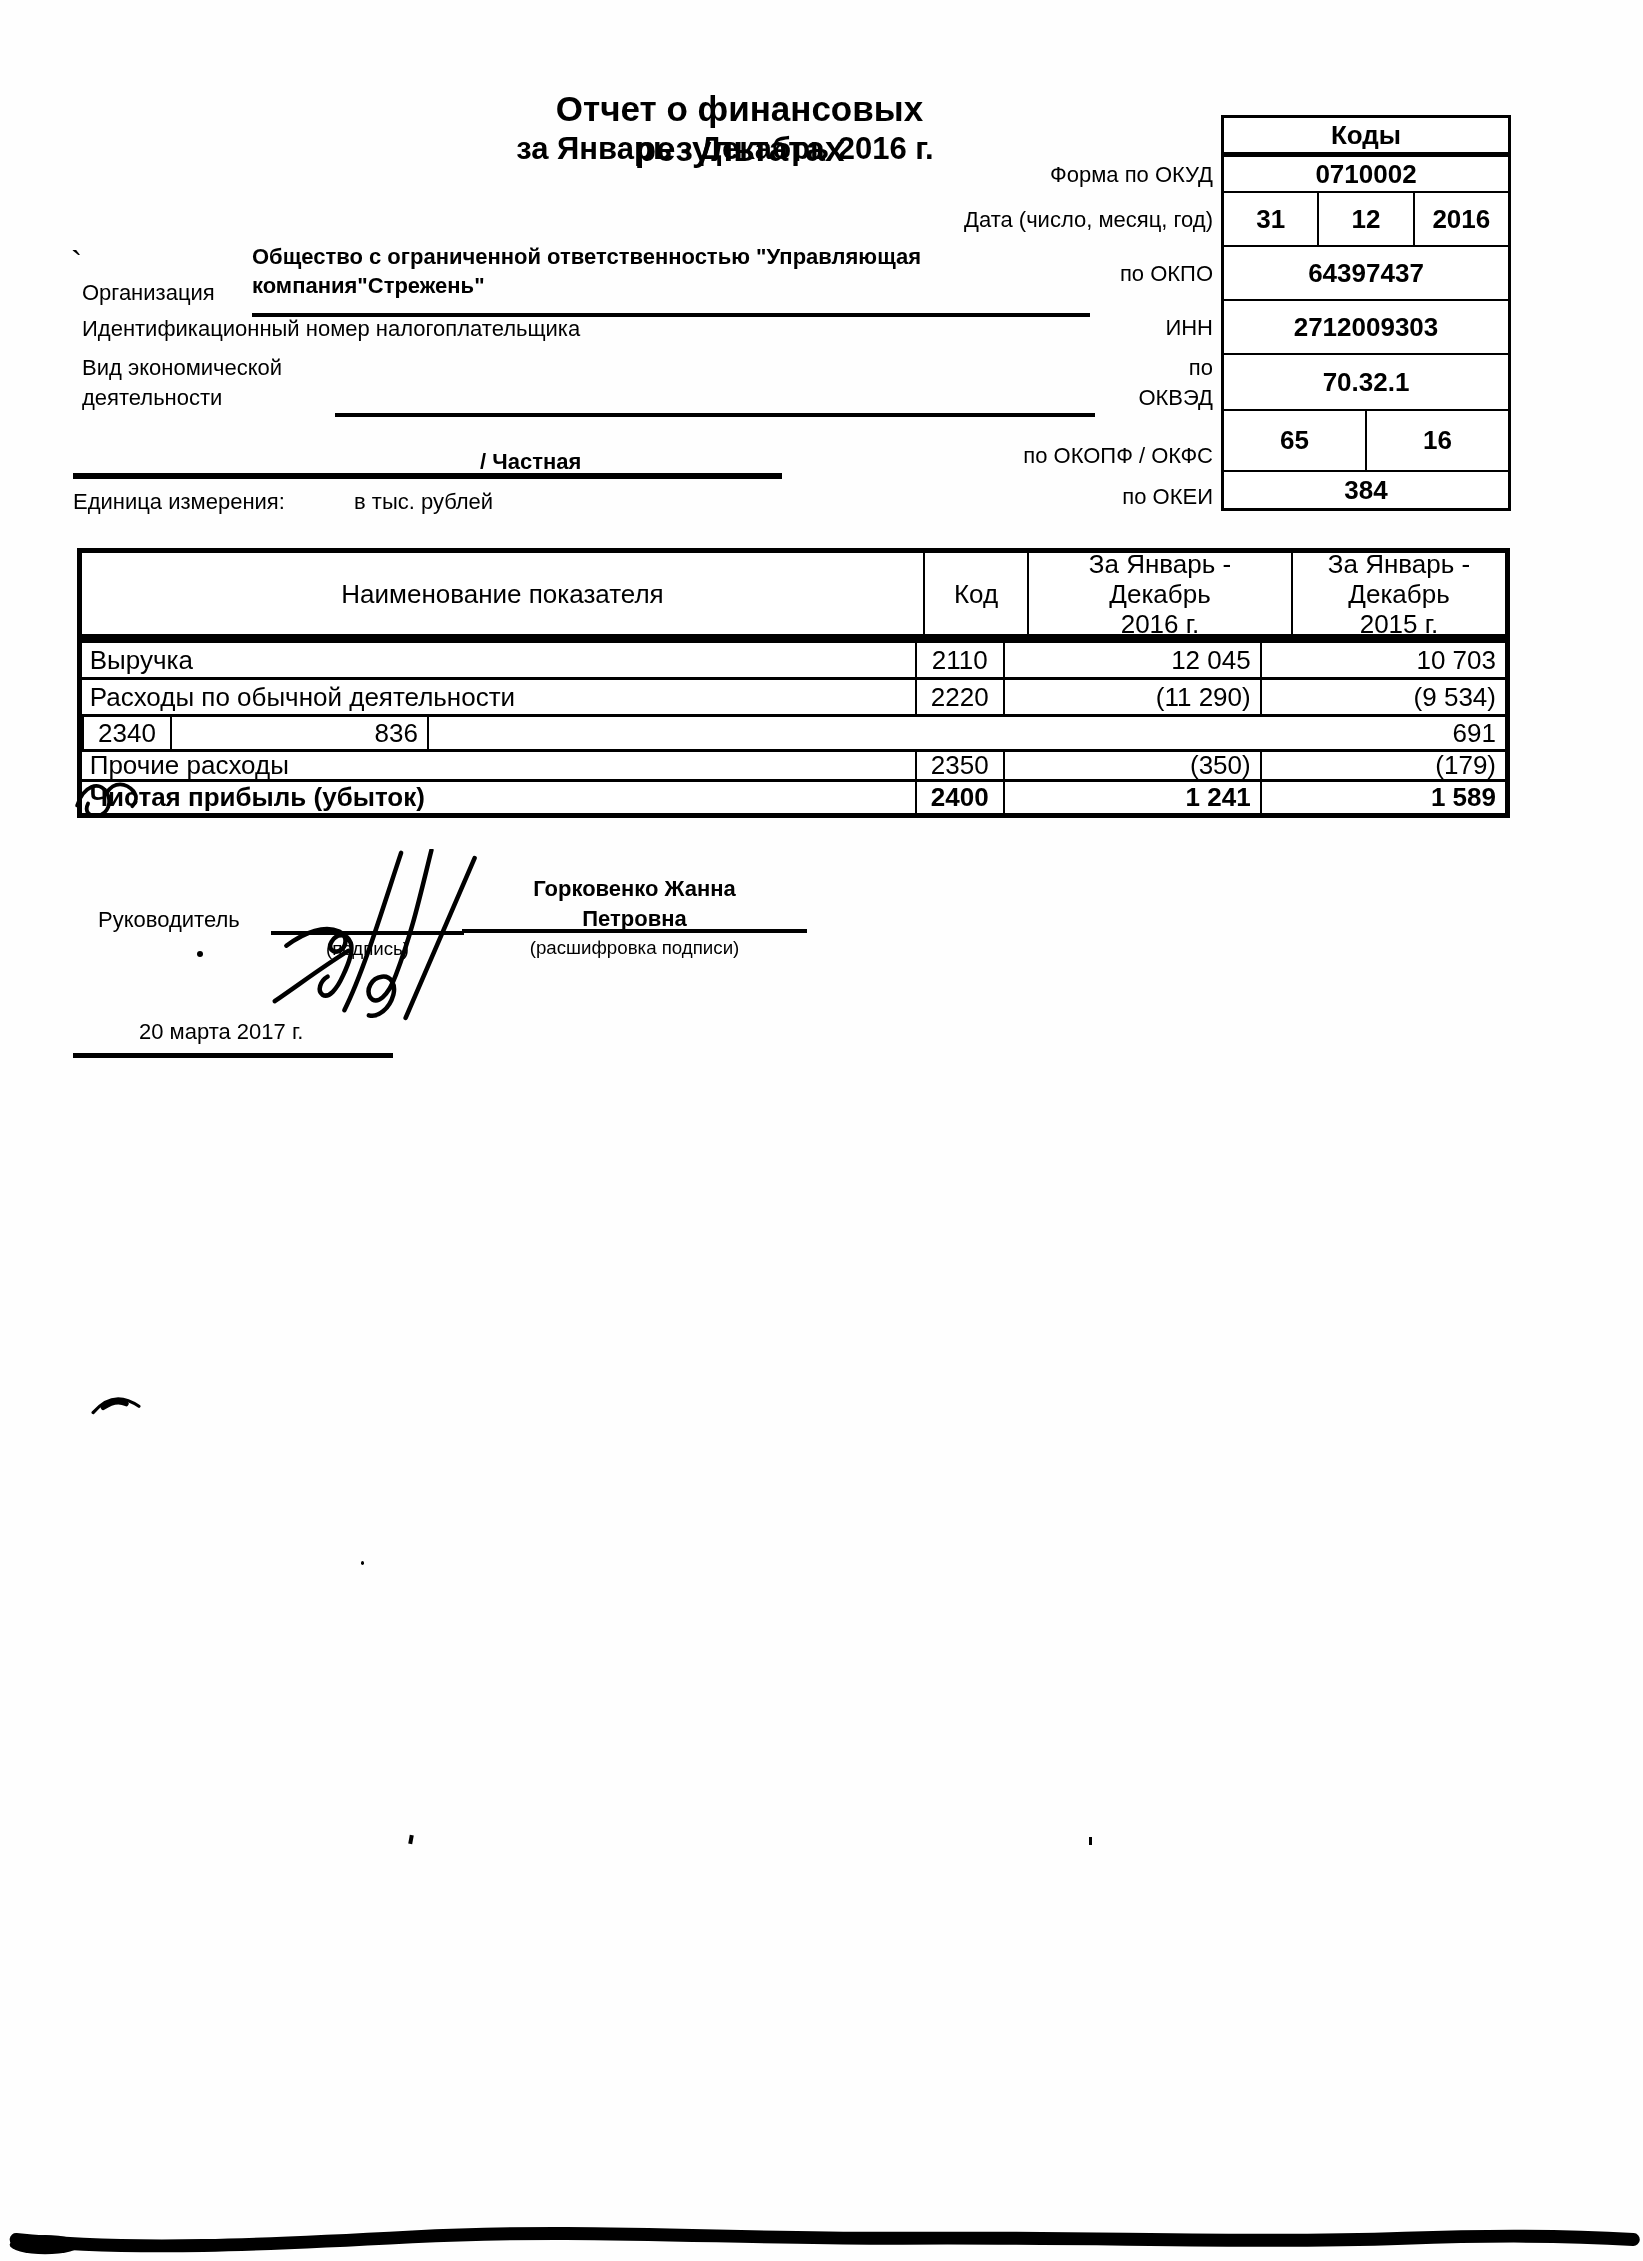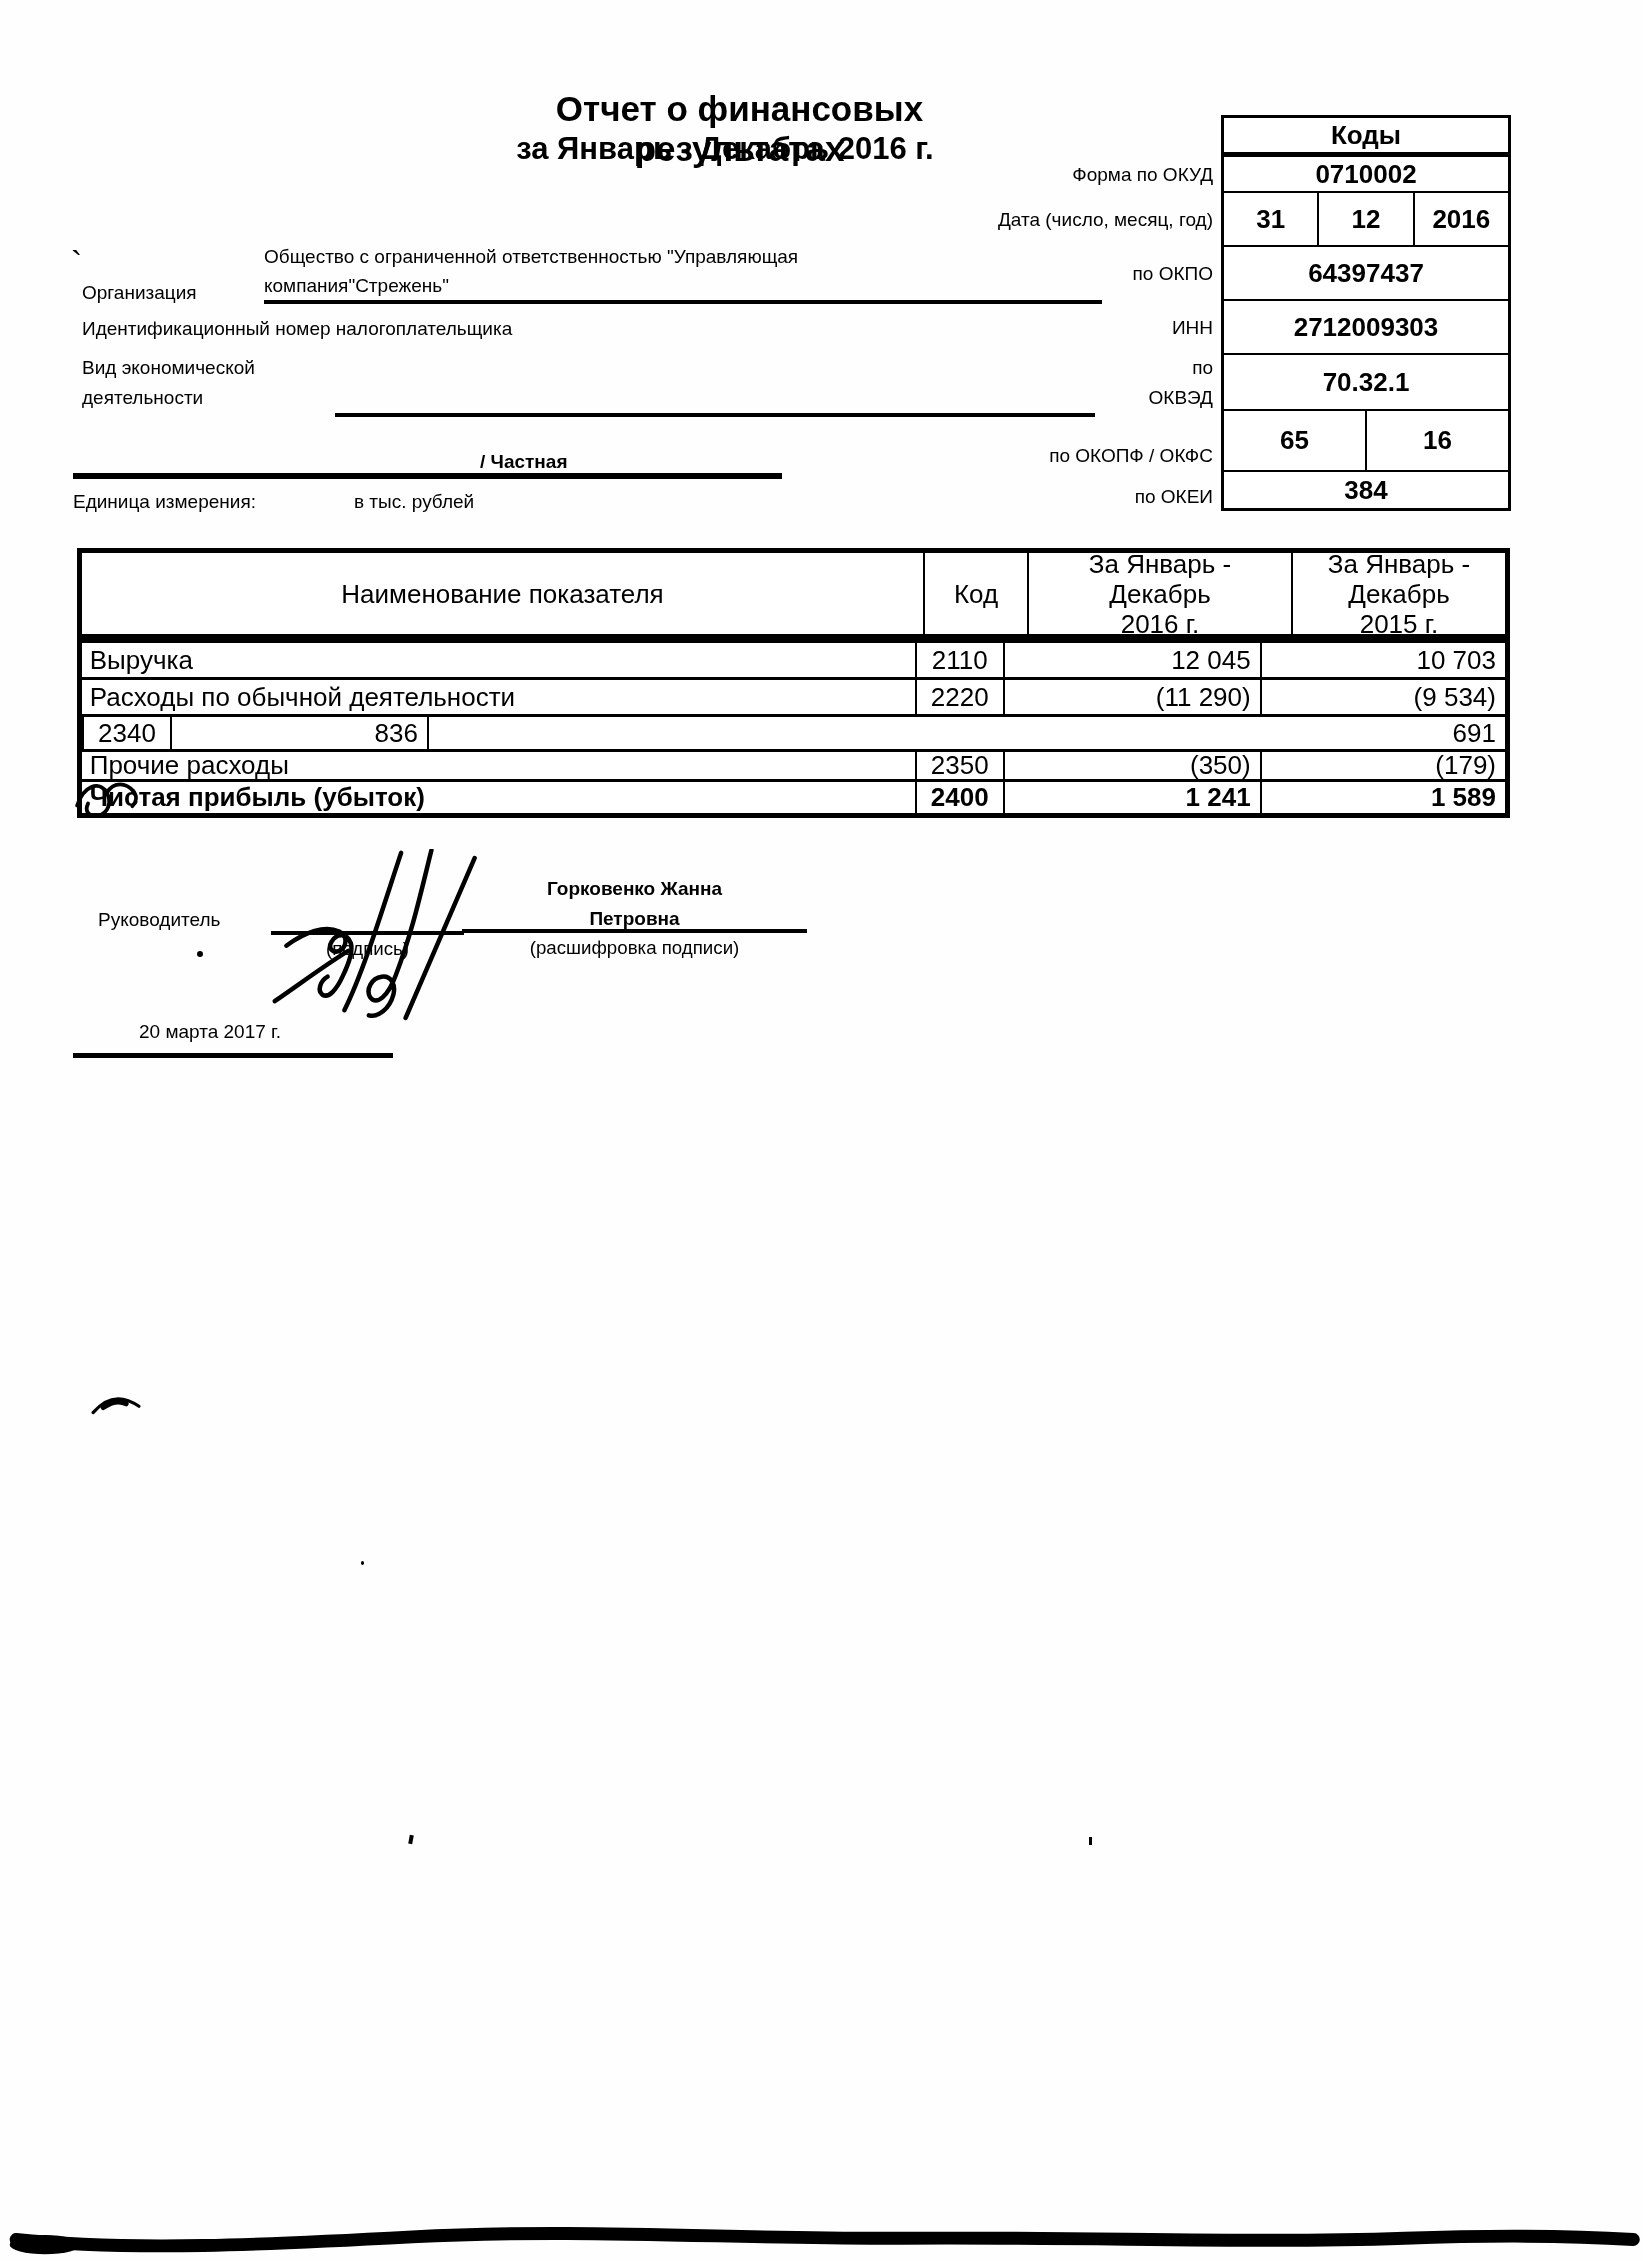--- a/index.html
+++ b/index.html
@@ -3,28 +3,28 @@
 <meta charset="utf-8">
 <style>
   html,body{margin:0;padding:0;background:#888;}
   .page{position:relative;width:1643px;height:2261px;background:#fefefe;
         font-family:"Liberation Sans", sans-serif;color:#000;overflow:hidden;}
   .abs{position:absolute;}
 
   .title{left:459px;top:89px;width:561px;font-size:35px;font-weight:700;text-align:center;letter-spacing:0px;}
   .subtitle{left:451px;top:131px;width:548px;font-size:31px;font-weight:700;text-align:center;}
 
-  .lbl{font-size:19px;line-height:30px;}
+  .lbl{font-size:22px;line-height:30px;}
   .cap{font-size:18.7px;}
 
   .tick{left:71px;top:244px;font-size:34px;}
 
   .org-label{left:82px;top:278px;}
-  .org-name{left:264px;top:242px;width:838px;font-weight:400;line-height:29px;
-            border-bottom:4.5px solid #000;padding-bottom:0;}
+  .org-name{left:252px;top:242px;width:838px;font-weight:700;line-height:29px;
+            border-bottom:4.5px solid #000;padding-bottom:13px;}
   .inn-line-label{left:82px;top:314px;}
   .activity-label{left:82px;top:353px;}
   .activity-underline{left:335px;top:413px;width:760px;height:3.9px;background:#000;}
   .okopf-line-label{left:82px;top:420px;}
   .ownership{left:480px;top:447px;font-weight:700;}
   .okopf-underline{left:73px;top:473px;width:709px;height:6.4px;background:#000;}
   .unit-label{left:73px;top:487px;}
   .unit-value{left:354px;top:487px;text-align:right;}
 
   .r-lbl{right:430px;text-align:right;}

